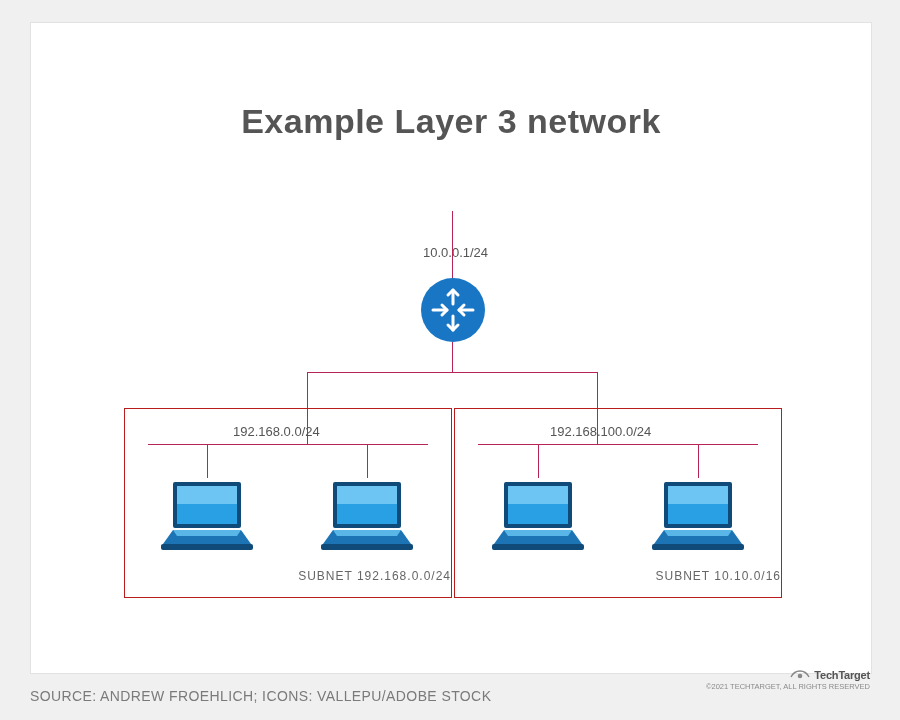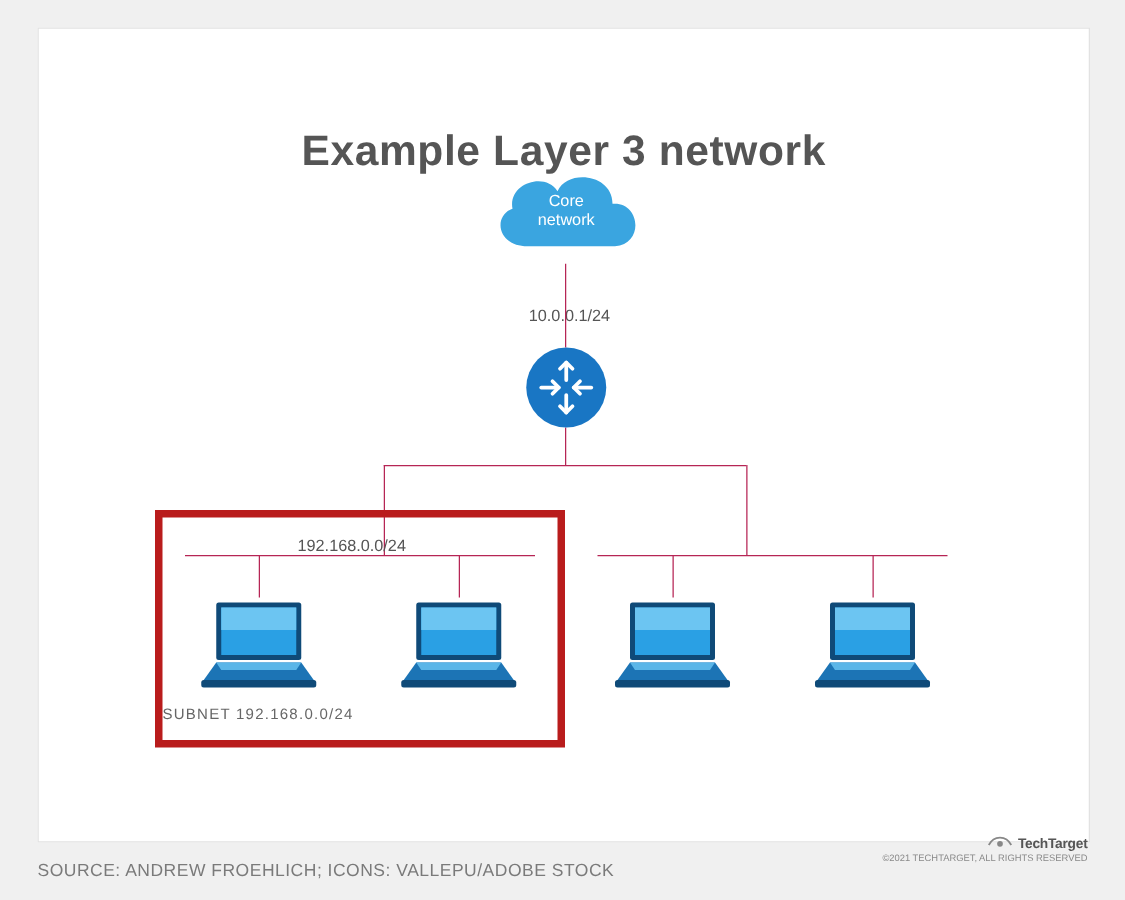--- a/index.html
+++ b/index.html
@@ -70,35 +70,35 @@
   .subnet-bus{position:absolute;background:#b62555;height:1px;}
   .bus-left{left:117px;top:421px;width:280px;}
   .bus-right{left:447px;top:421px;width:280px;}
   
   .drop{position:absolute;background:#b62555;width:1px;height:34px;top:421px;}
   .d1{left:176px;} .d2{left:336px;}
   .d3{left:507px;} .d4{left:667px;}
   
   .subnet{
     position:absolute;
-    border:6px solid #b91c1c;
+    border:1px solid #b91c1c;
     box-sizing:border-box;
     width:328px;height:190px;
     top:385px;
   }
   .subnet.left{left:93px;}
   .subnet.right{left:423px;}
   .subnet-ip{
     position:absolute;top:15px;color:#555;font-size:13px;
   }
   .subnet.left .subnet-ip{left:108px;}
   .subnet.right .subnet-ip{left:95px;}
   .subnet-name{
     position:absolute;bottom:14px;width:100%;
-    text-align:left;color:#666;font-size:12px;letter-spacing:1px;
+    text-align:right;color:#666;font-size:12px;letter-spacing:1px;
   }
   .laptop{
     position:absolute;top:455px;width:104px;height:76px;
   }
   .lap1{left:124px;} .lap2{left:284px;}
   .lap3{left:455px;} .lap4{left:615px;}
   .laptop svg{width:100%;height:100%;}
 
   
   .footer-left{
@@ -119,29 +119,20 @@
     font-size:7.5px;color:#8a8a8a;display:block;margin-top:-1px;
   }
 </style>
 </head>
 <body>
 
 <div class="canvas">
 
   <div class="title">Example Layer 3 network</div>
 
-  <div class="cloud">
-    <svg viewBox="0 0 130 80">
-      <path d="M34 66 C10 66 6 42 22 36 C18 16 48 6 58 22 C66 4 102 8 102 32 C124 30 128 64 104 66 Z" fill="#3aa5e0"></path>
-    </svg>
-    <div class="cloud-label">
-      <span>Core</span><br>
-      <span>network</span>
-    </div>
-  </div>
 
   <div class="ip ip-core">10.0.0.1/24</div>
 
   <div class="link cloud-router"></div>
   <div class="link router-down"></div>
   <div class="link hbar"></div>
   <div class="link left-drop"></div>
   <div class="link right-drop"></div>
 
   <div class="router">
@@ -163,20 +154,24 @@
   <div class="subnet-bus bus-right"></div>
   <div class="drop d1"></div>
   <div class="drop d2"></div>
   <div class="drop d3"></div>
   <div class="drop d4"></div>
 
   <div class="subnet left">
     <div class="subnet-ip">192.168.0.0/24</div>
     <div class="subnet-name">SUBNET 192.168.0.0/24</div>
   </div>
+  <div class="subnet right">
+    <div class="subnet-ip">192.168.100.0/24</div>
+    <div class="subnet-name">SUBNET 10.10.0/16</div>
+  </div>
 
   <div class="laptop lap1">
     <svg viewBox="0 0 104 76">
       <rect x="18" y="4" width="68" height="46" rx="2" fill="#0f4a78"></rect>
       <rect x="22" y="8" width="60" height="38" fill="#2aa0e4"></rect>
       <rect x="22" y="8" width="60" height="18" fill="#6cc5f2"></rect>
       <polygon points="8,66 96,66 86,52 18,52" fill="#1c74b5"></polygon>
       <polygon points="18,52 86,52 82,58 22,58" fill="#5bb6e8"></polygon>
       <rect x="6" y="66" width="92" height="6" rx="2" fill="#0f4a78"></rect>
     </svg>

